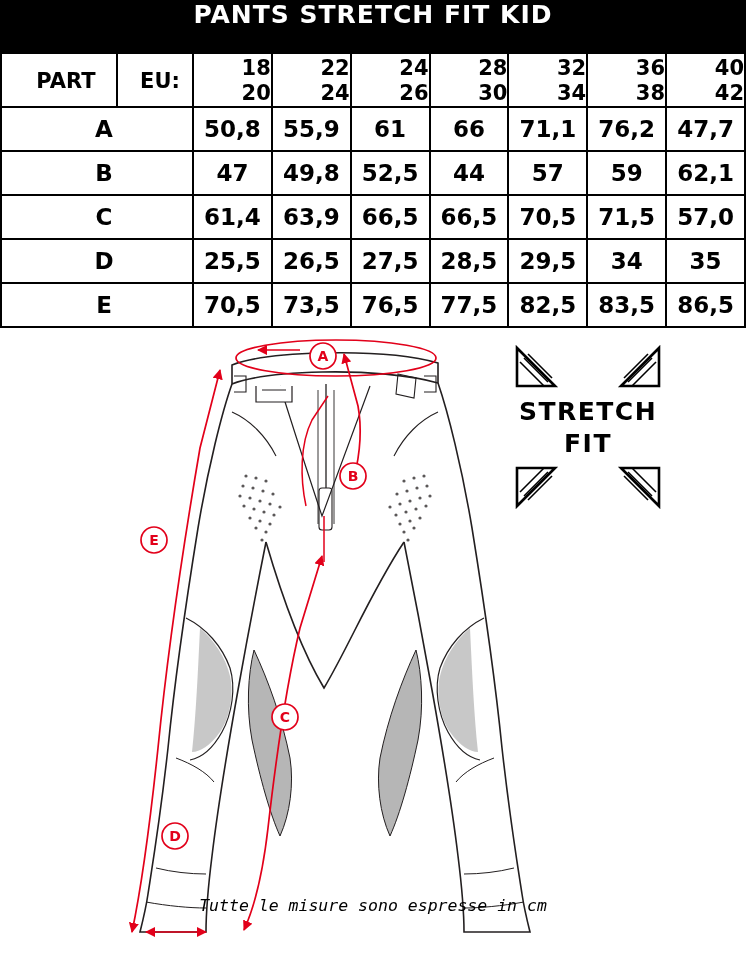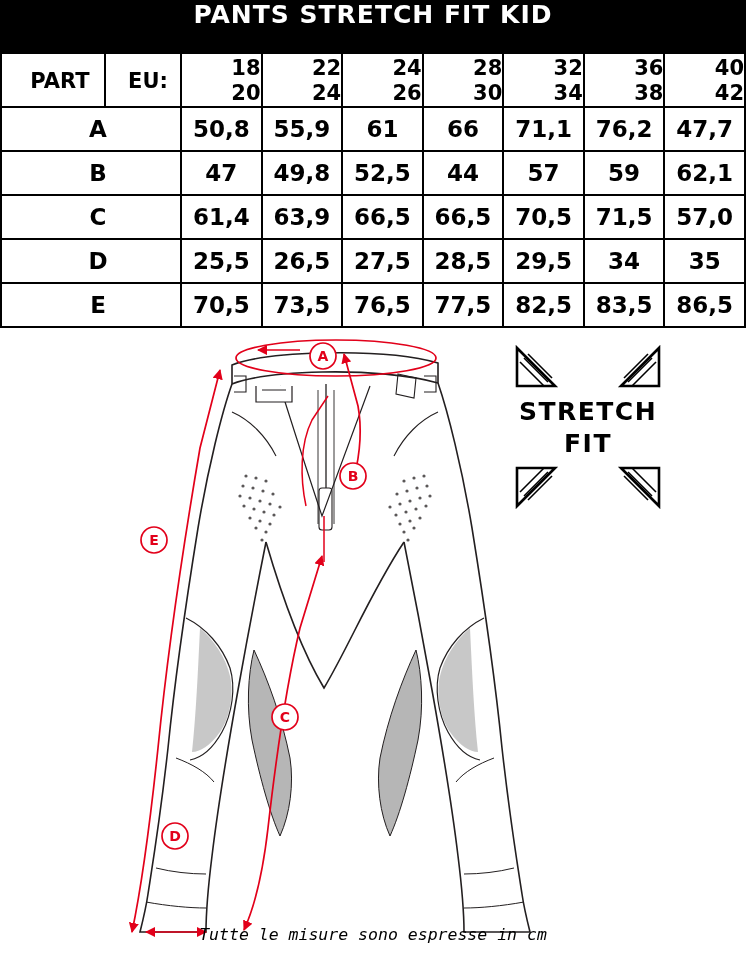--- a/index.html
+++ b/index.html
@@ -43,21 +43,21 @@
     height: 44px;
     padding: 0;
   }
   table.size-table tr.head-row td {
     height: 53px;
     font-size: 21px;
     line-height: 25px;
     padding-top: 2px;
   }
   td.part-col {
-    width: 104px;
+    width: 116px;
     text-align: left;
     padding-left: 14px !important;
     font-size: 22px;
   }
   td.eu-col {
     width: 76px;
     text-align: left;
     padding-left: 10px !important;
     font-size: 22px;
   }
@@ -76,21 +76,21 @@
     position: relative;
     width: 746px;
     height: 620px;
   }
   .illustration svg { display: block; }
 
   
   .footer-notes {
     position: absolute;
     left: 0;
-    bottom: 1px;
+    bottom: 30px;
     width: 746px;
     text-align: center;
     font-family: "DejaVu Sans Mono", monospace;
     font-style: italic;
     font-size: 16.5px;
     line-height: 25px;
     color: #000;
   }
 
   

